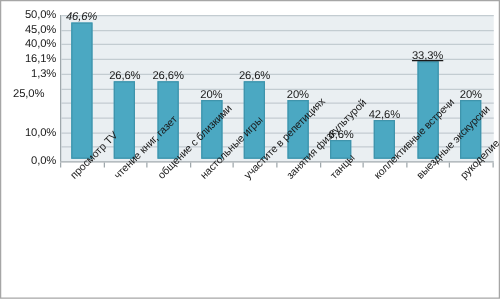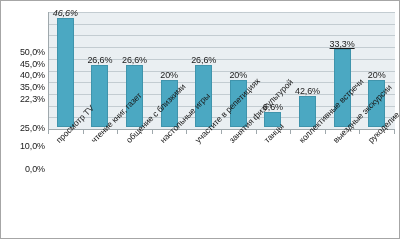--- a/index.html
+++ b/index.html
@@ -37,21 +37,20 @@
     position: absolute;
     right: 0px;
     width: 44px;
     text-align: right;
     font-size: 9px;
     line-height: 9px;
     color: #1a1a1a;
     letter-spacing: -0.1px;
     transform: translateY(-50%);
     white-space: nowrap;
-    margin-top: 40px;
   }
 
   
   #plot-area {
     position: absolute;
     left: 47px;
     top: 11px;
     width: 346px;
     height: 117px;
     background: #eaeff2;
@@ -117,23 +116,23 @@
   }
 </style>
 </head>
 <body>
 
 <div id="chart-frame">
 
   <div id="y-axis-labels">
       <div class="y-tick-label" style="top: 124px;">0,0%</div>
       <div class="y-tick-label" style="top: 100.6px;">10,0%</div>
-      <div class="y-tick-label" style="top: 83px;">25,0%</div>
-      <div class="y-tick-label" style="top: 53.8px;">22,3%</div>
-      <div class="y-tick-label" style="top: 42.1px;">35,0%</div>
+      <div class="y-tick-label" style="top: 70px; text-align: center;">25,0%</div>
+      <div class="y-tick-label" style="top: 53.8px;">1,3%</div>
+      <div class="y-tick-label" style="top: 42.1px;">16,1%</div>
       <div class="y-tick-label" style="top: 30.4px;">40,0%</div>
       <div class="y-tick-label" style="top: 18.7px;">45,0%</div>
       <div class="y-tick-label" style="top: 7px;">50,0%</div>
     </div>
 
   <div id="plot-area">
       <div class="gridline" style="top: 105.3px;"></div>
       <div class="gridline" style="top: 93.6px;"></div>
       <div class="gridline" style="top: 81.9px;"></div>
       <div class="gridline" style="top: 70.2px;"></div>

